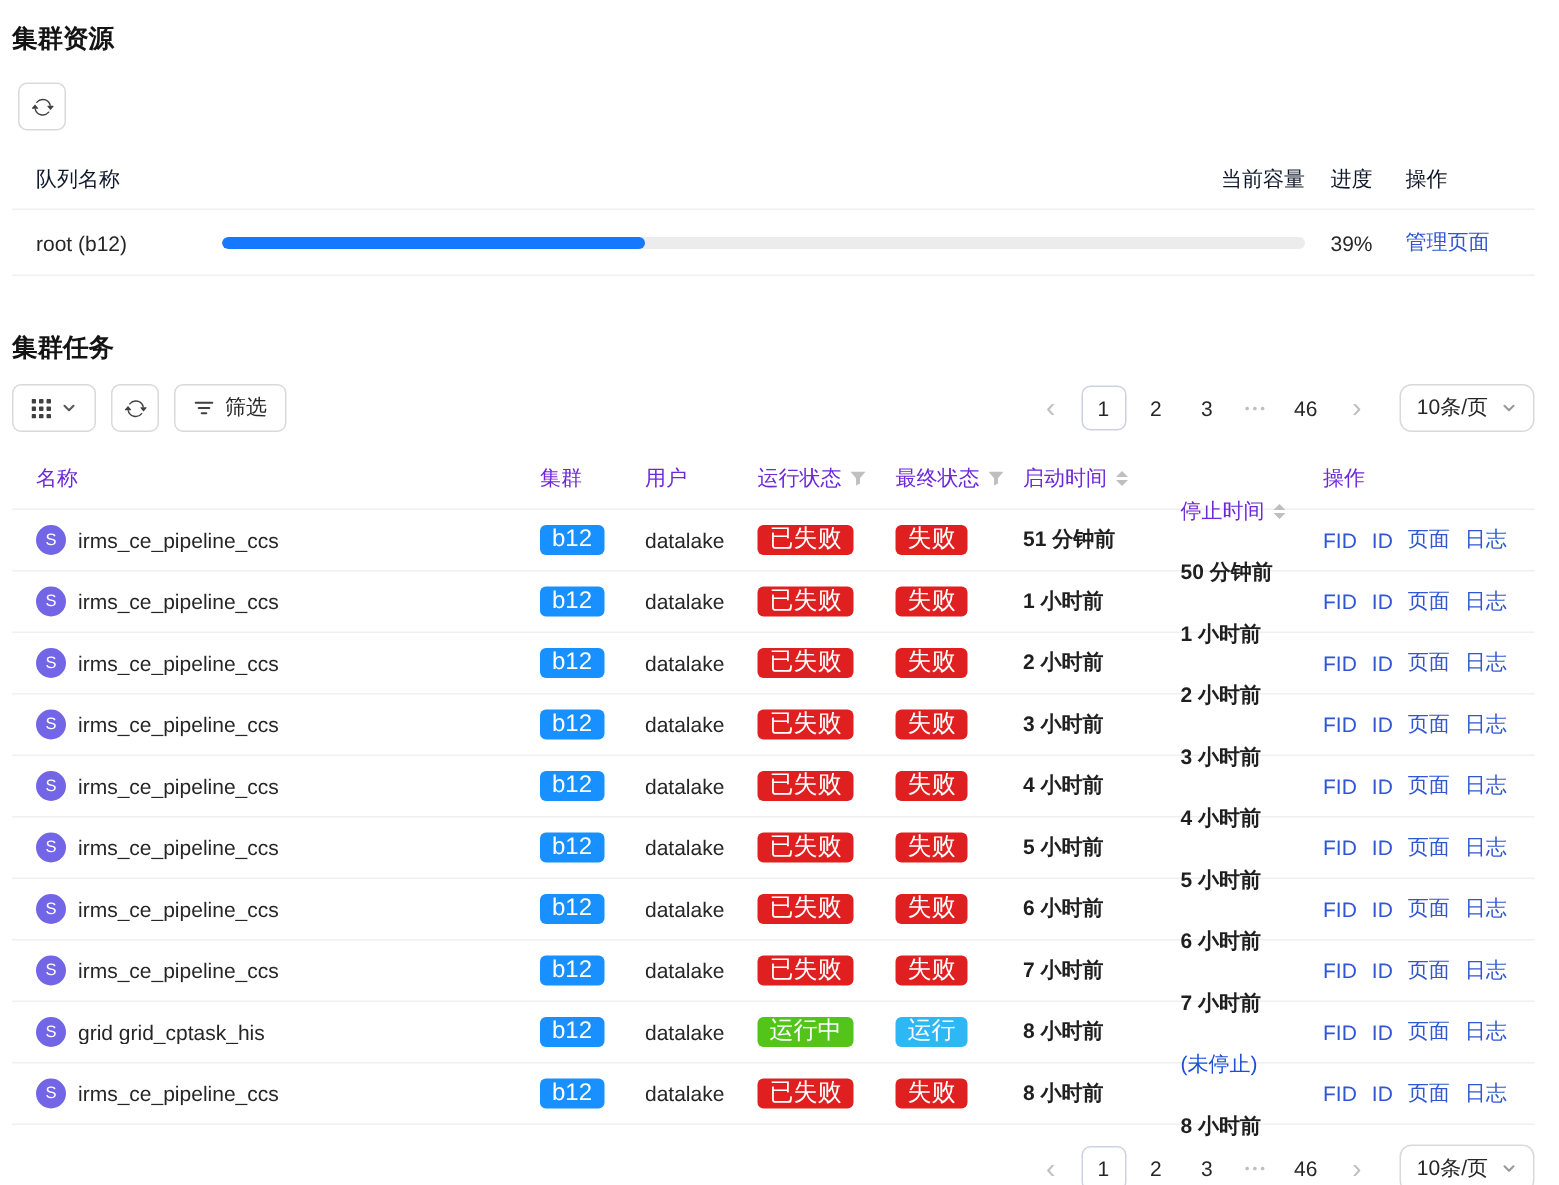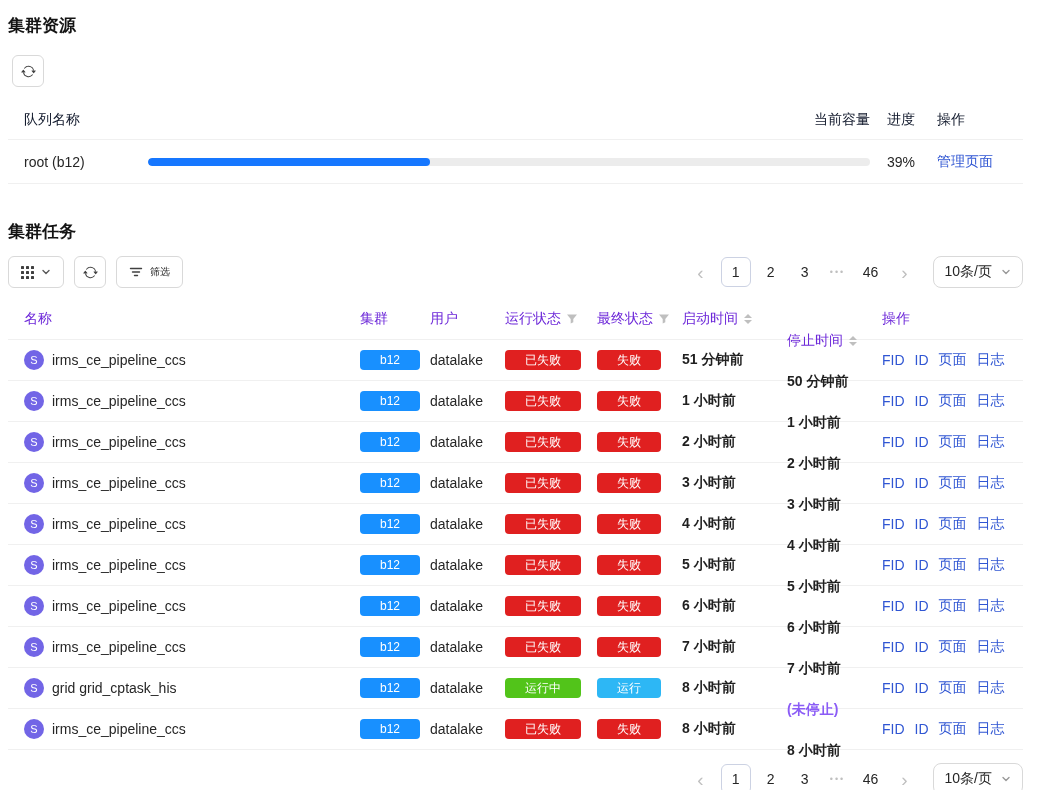--- a/index.html
+++ b/index.html
@@ -10,21 +10,21 @@
     font-size: 14px; color: #262626;
   }
   .page { padding: 14px 16px 10px 8px; }
 
   .section-title { font-size: 17px; font-weight: 700; color: #141414; }
 
   
   .btn, .icon-btn {
     display: inline-flex; align-items: center; justify-content: center;
     background: #fff; border: 1px solid #d9d9d9; border-radius: 6px;
-    height: 32px; cursor: pointer; font-family: inherit; font-size: 10px; color: #262626;
+    height: 32px; cursor: pointer; font-family: inherit; font-size: 14px; color: #262626;
   }
   .icon-btn { width: 32px; }
   .btn { padding: 0 12px; gap: 7px; }
   .refresh-top { margin: 18px 0 0 4px; }
 
   
   .res-table { margin-top: 13px; }
   .res-header, .res-row { display: flex; align-items: center; border-bottom: 1px solid #f0f0f0; }
   .res-header { height: 40px; font-weight: 500; color: #0f172a; }
   .res-row { height: 44px; }
@@ -81,30 +81,30 @@
   .sorter .down { width: 0; height: 0; border-left: 4px solid transparent; border-right: 4px solid transparent; border-top: 4px solid #bfbfbf; }
 
   .avatar {
     width: 20px; height: 20px; border-radius: 50%; background: var(--avatar, #7265e6);
     color: #fff; font-size: 11px; display: inline-flex; align-items: center; justify-content: center;
     flex: 0 0 20px; font-weight: 500;
   }
   .task-name { color: #262626; white-space: nowrap; overflow: hidden; text-overflow: ellipsis; }
 
   .badge {
-    display: inline-block; padding: 1px 20px; border-radius: 4px;
-    color: #fff; font-size: 12px; line-height: 18px; white-space: nowrap;
+    display: inline-block; padding: 1px 8px; border-radius: 4px;
+    color: #fff; font-size: 16px; line-height: 18px; white-space: nowrap;
   }
   .badge-blue  { background: var(--cluster-badge, #1890ff); }
   .badge-red   { background: var(--status-failed, #e02020); }
   .badge-green { background: var(--status-running-green, #52c41a); }
   .badge-cyan  { background: var(--status-running-cyan, #2db7f5); }
 
   .time { font-weight: 600; color: #1f1f1f; }
-  .time.plain { font-weight: 700; color: #8b5cf6; }
+  .time.plain { font-weight: 400; color: #1d4ed8; }
 
   .bottom-pagination { margin-top: 13px; display: flex; justify-content: flex-end; }
 </style>
 </head>
 <body>
 
 <div class="page">
 
   
   <h2 class="section-title">集群资源</h2>

